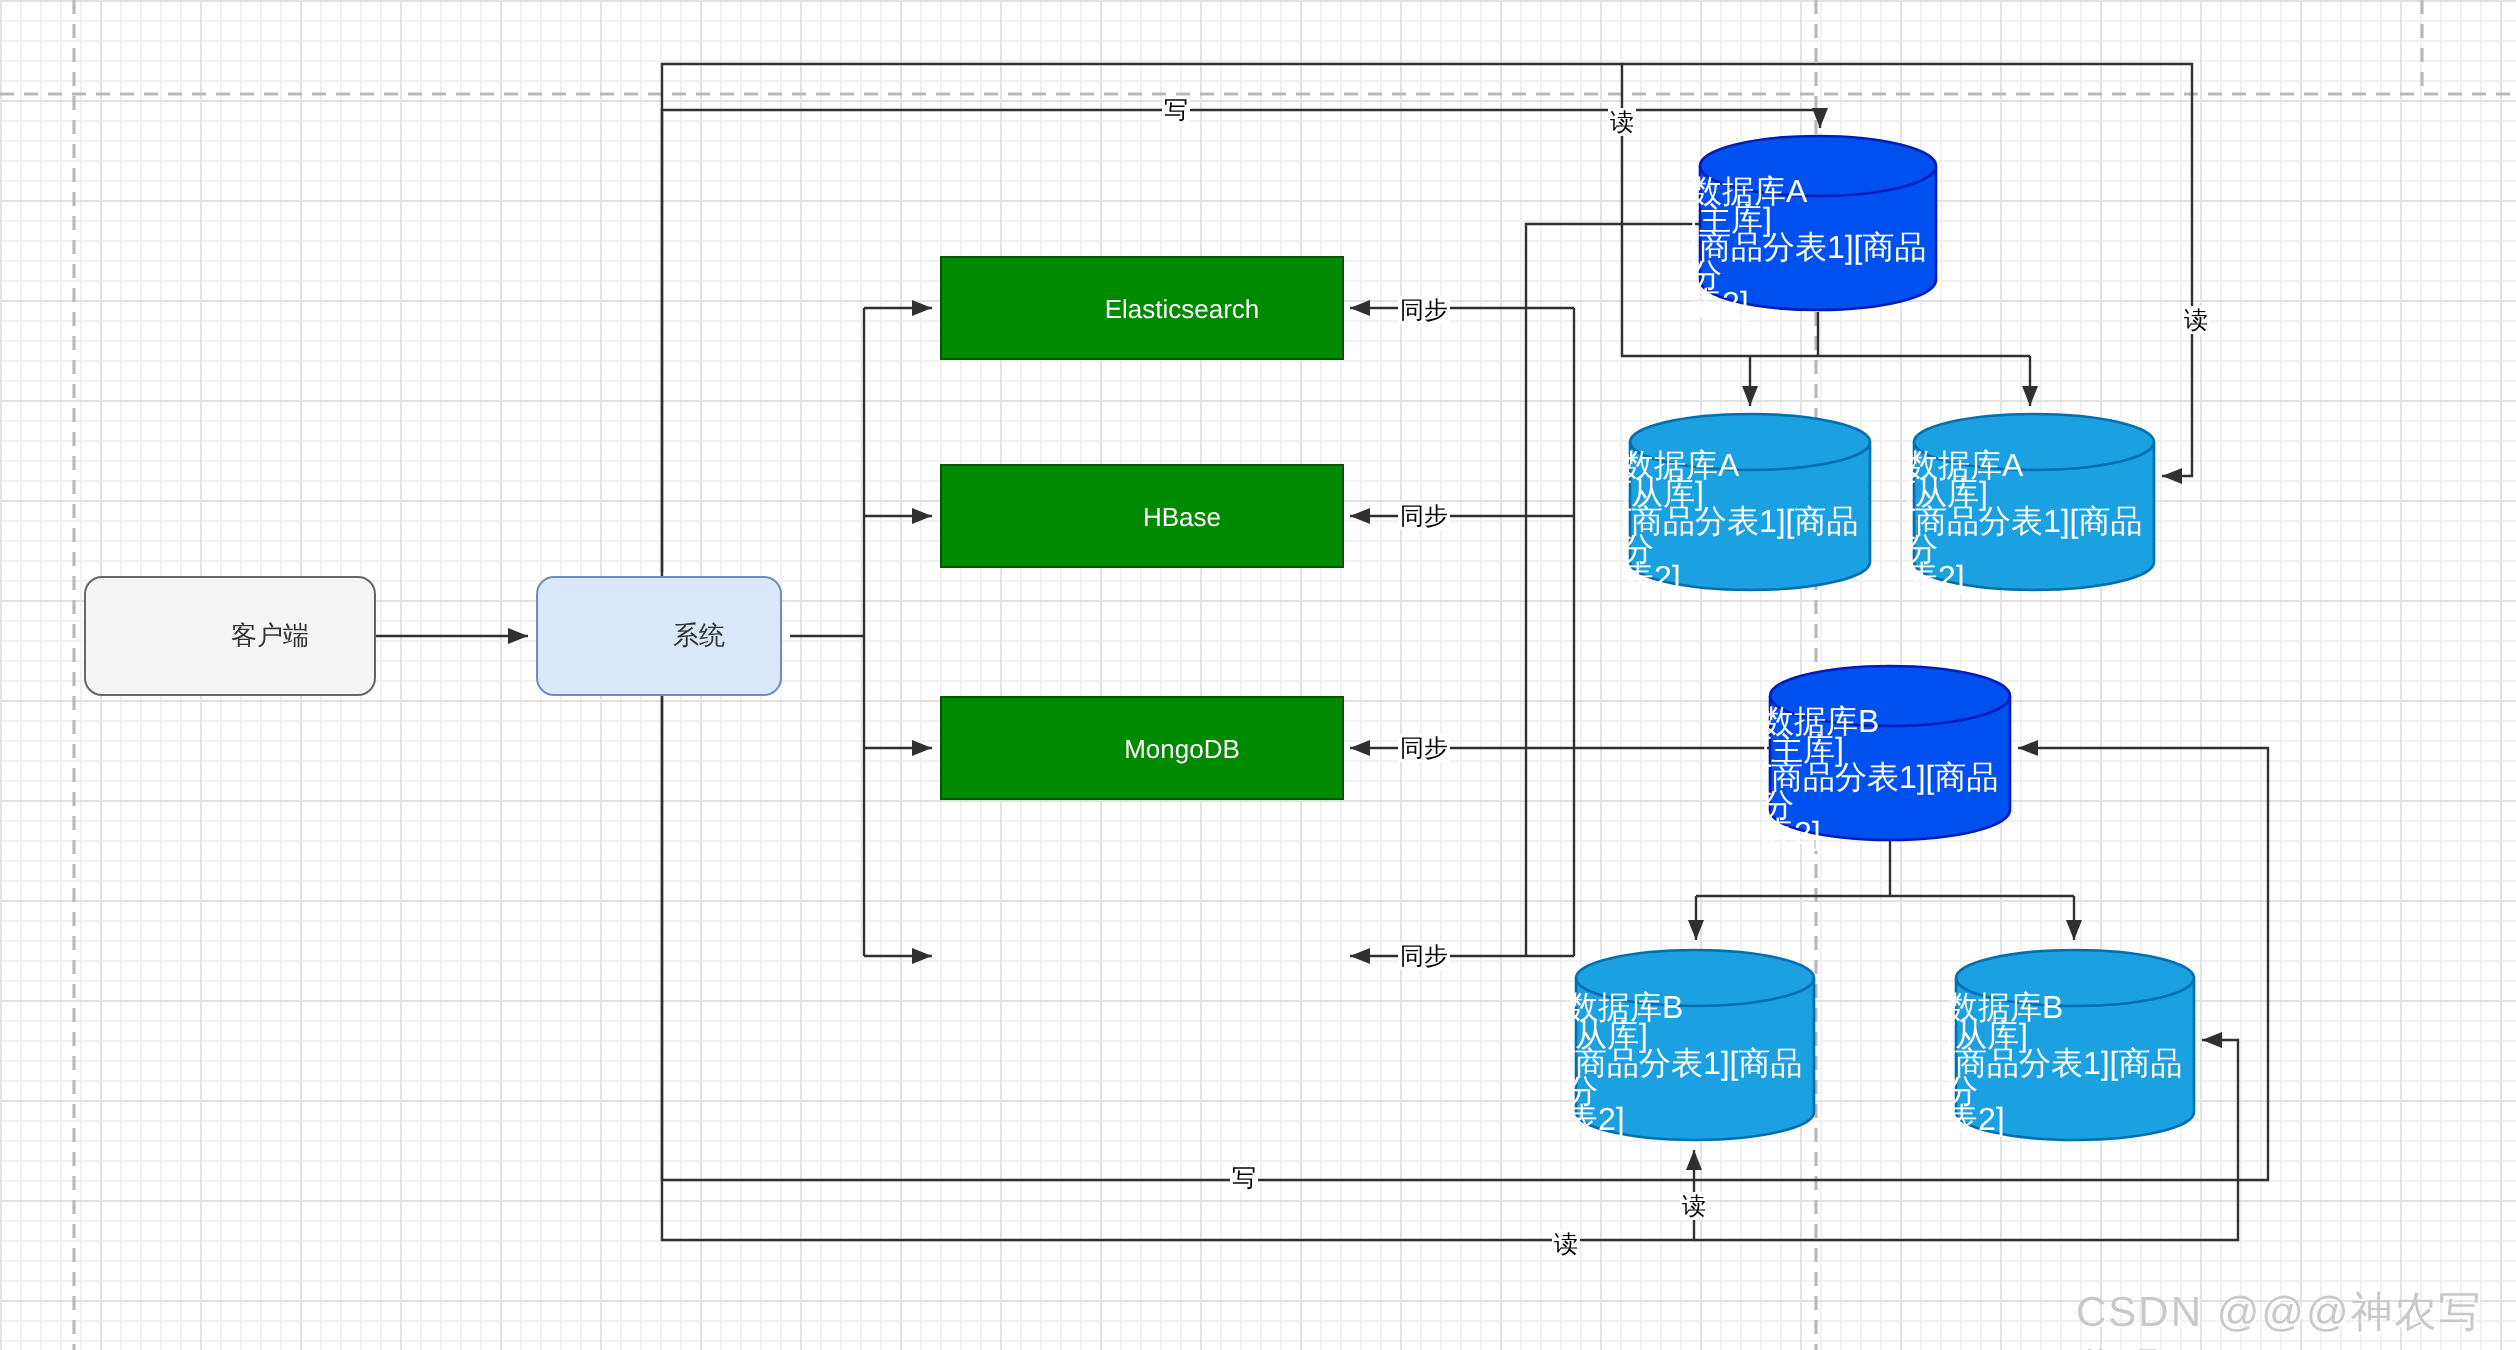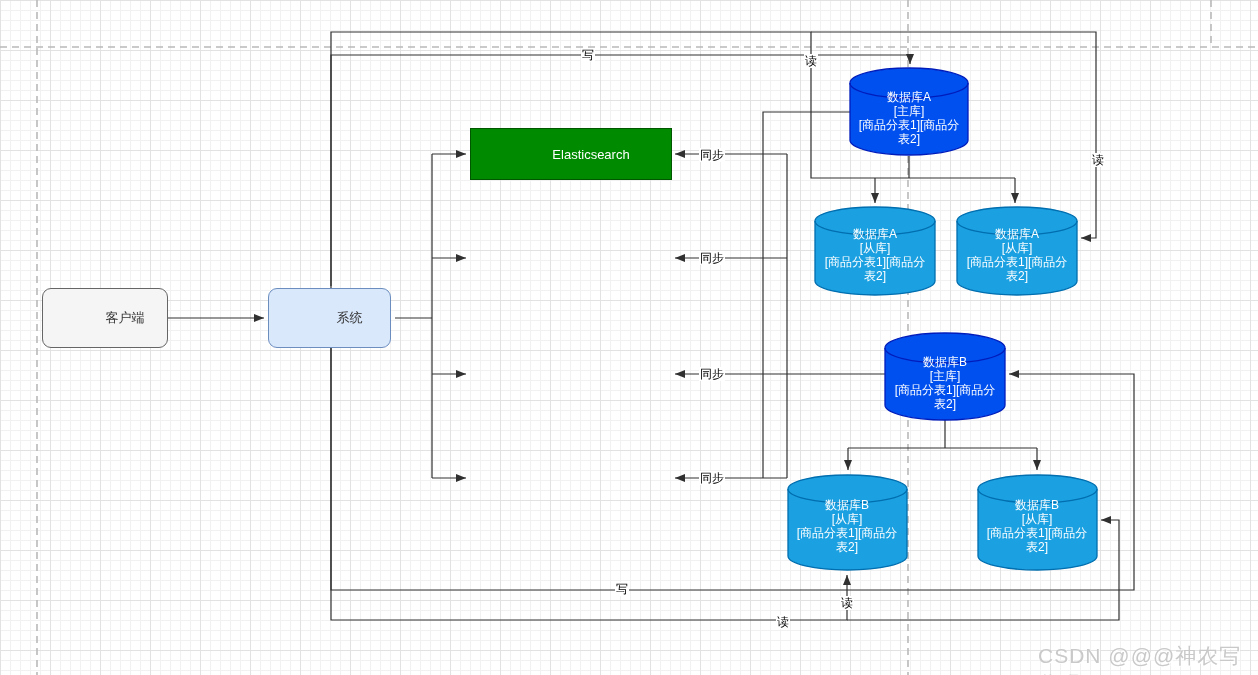--- a/index.html
+++ b/index.html
@@ -14,29 +14,29 @@
       linear-gradient(90deg, #f1f1f1 1px, transparent 1px);
     background-size:50px 50px,50px 50px,10px 10px,10px 10px;
   }
   svg.layer{position:absolute;left:0;top:0;}
   .e{fill:none;stroke:#303030;stroke-width:1.2;}
   .page{fill:none;stroke:#b9b9b9;stroke-width:1.6;stroke-dasharray:7 5;}
   .node{
     position:absolute;display:flex;align-items:center;justify-content:center;
     box-sizing:border-box;font-size:13px;color:#333;text-align:center;padding-left:40px;
   }
-  .client{left:42px;top:288px;width:126px;height:60px;border-radius:9px;
+  .client{left:42px;top:288px;width:146px;height:60px;border-radius:9px;
     background:var(--client_fill);border:1px solid var(--client_stroke);}
   .system{left:268px;top:288px;width:123px;height:60px;border-radius:9px;
     background:var(--system_fill);border:1px solid var(--system_stroke);}
   .store{left:470px;width:202px;height:52px;color:#fff;
     background:var(--store_fill);border:1px solid var(--store_stroke);}
   .store.s0{top:128px}.store.s1{top:232px}.store.s2{top:348px}.store.s3{top:452px}
   .cyl-label{
-    position:absolute;color:#fff;font-size:12px;line-height:14px;text-align:center;
+    position:absolute;color:#fff;font-size:16px;line-height:14px;text-align:left;
     white-space:pre-line;width:128px;transform:translateX(-50%);
   }
   .elabel{
     position:absolute;transform:translate(-50%,-50%);
     background:#fff;color:#000;font-size:12px;line-height:14px;padding:0 1px;
     white-space:nowrap;
   }
   .watermark{
     position:absolute;left:1038px;top:642px;font-size:21px;letter-spacing:1px;
     color:var(--watermark_color);text-shadow:1px 1px 0 #ffffff;
@@ -122,20 +122,26 @@
 
   <div class="node client">
     <span>客户端</span>
   </div>
   <div class="node system">
     <span>系统</span>
   </div>
   <div class="node store s0">
     <span>Elasticsearch</span>
   </div>
+  <div class="node store s1">
+    <span>HBase</span>
+  </div>
+  <div class="node store s2">
+    <span>MongoDB</span>
+  </div>
 
   <div class="cyl-label" style="left:909px;top:90px;">数据库A
 [主库]
 [商品分表1][商品分
 表2]</div>
   <div class="cyl-label" style="left:875px;top:227px;">数据库A
 [从库]
 [商品分表1][商品分
 表2]</div>
   <div class="cyl-label" style="left:1017px;top:227px;">数据库A

